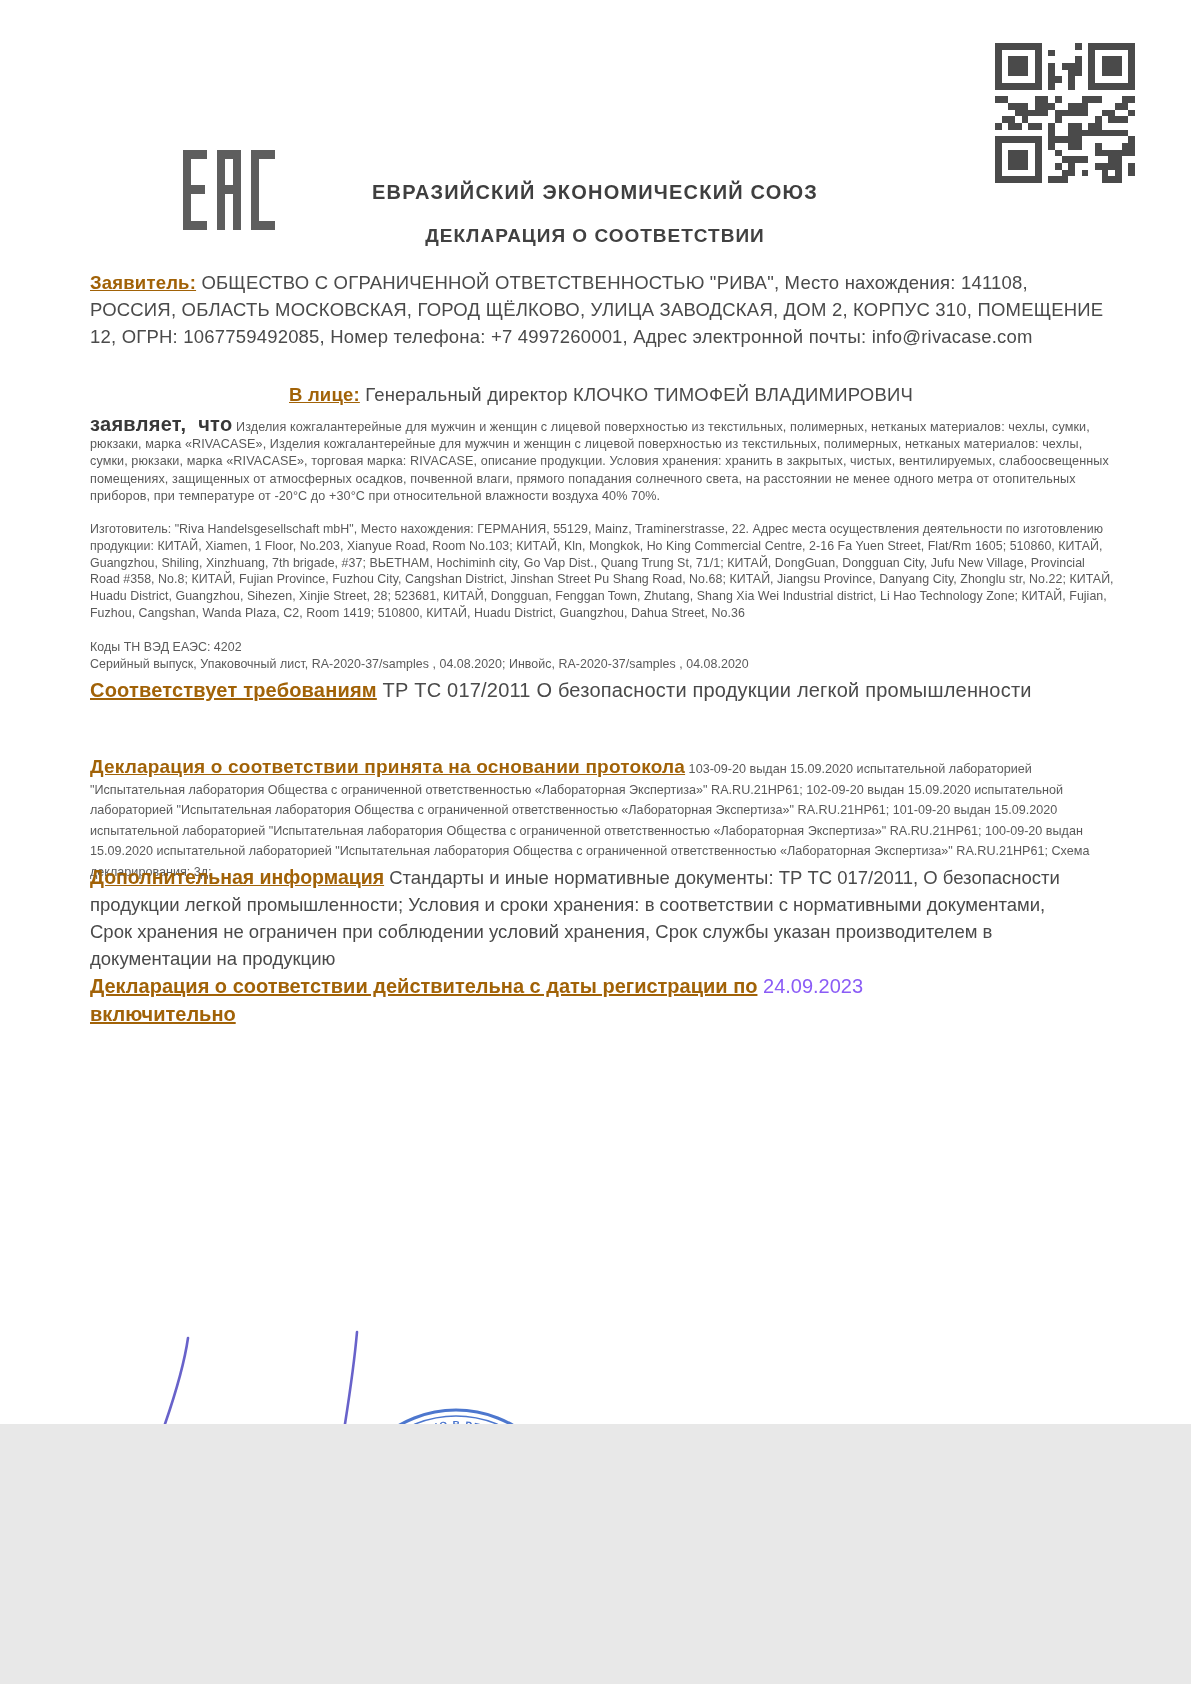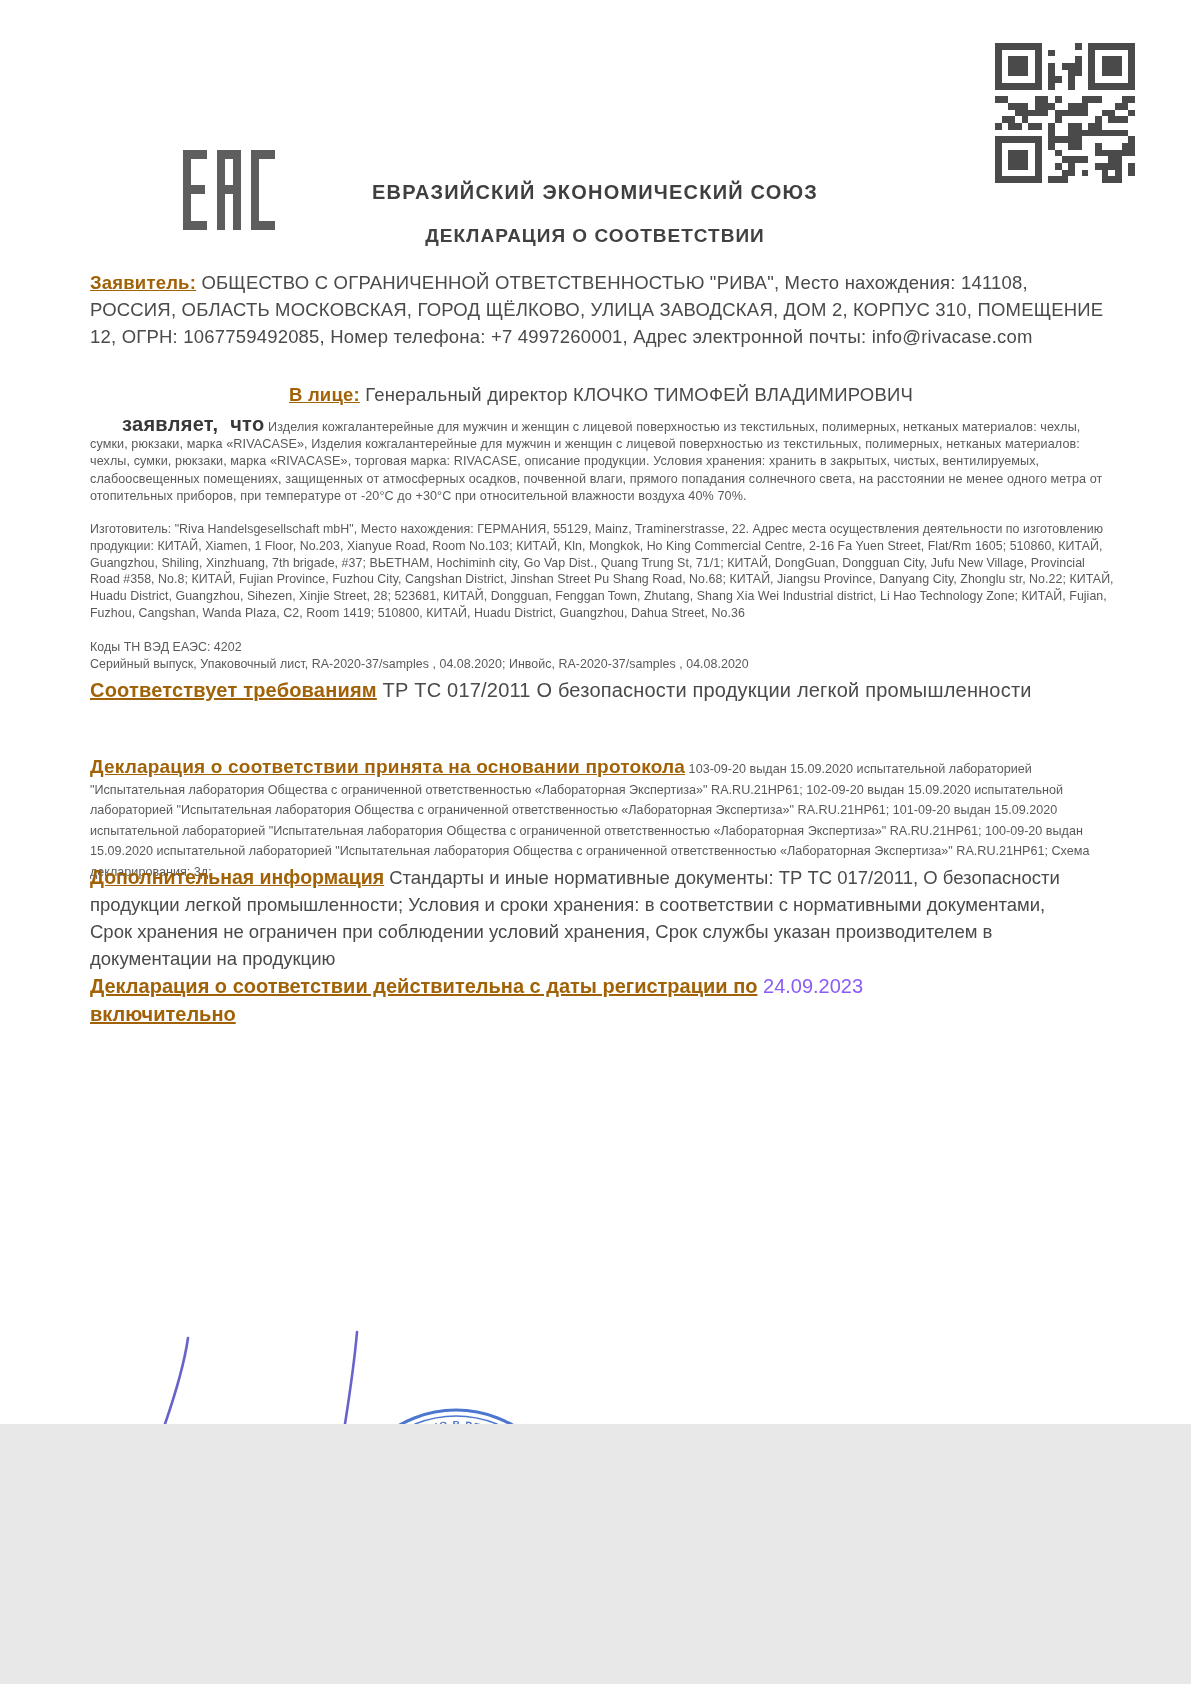--- a/index.html
+++ b/index.html
@@ -10,21 +10,21 @@
     color:#474747;
   }
   .abs{position:absolute;}
   .big{font-size:18.5px;line-height:27px;letter-spacing:.2px;color:#4a4a4a;}
   .big b,.blb{font-weight:bold;color:#a16207;text-decoration:underline;}
   .small{font-size:12.6px;line-height:17.2px;color:#5a5a5a;letter-spacing:.1px;}
   .small2{font-size:12.4px;line-height:16.8px;color:#5a5a5a;letter-spacing:.05px;}
   .small3{font-size:12.6px;line-height:20.5px;color:#5a5a5a;}
   .hdr1{font-size:20px;font-weight:bold;letter-spacing:1.2px;color:#3f3f3f;text-align:center;}
   .hdr2{font-size:19px;font-weight:bold;letter-spacing:1px;color:#414141;text-align:center;}
-  .lbl-inline{font-weight:bold;font-size:20px;color:#383838;letter-spacing:.3px;word-spacing:6px;margin-left:32px;}
+  .lbl-inline{font-weight:bold;font-size:20px;color:#383838;letter-spacing:.3px;word-spacing:6px;}
   .caption{font-size:15px;color:#4d4d4d;text-align:center;}
   .sigline{height:2px;background:#222;}
   .regrow-label{font-size:19.5px;font-weight:bold;color:#3a3a3a;letter-spacing:.2px;text-align:right;}
   .regrow-value{font-size:26px;color:#565656;letter-spacing:.3px;}
   .name-text{font-size:20px;color:#4c4c4c;letter-spacing:.5px;}
   .mp{font-size:19px;color:#3d3d3d;font-weight:bold;letter-spacing:1px;}
   svg{display:block;}
 </style>
 </head>
 <body>

